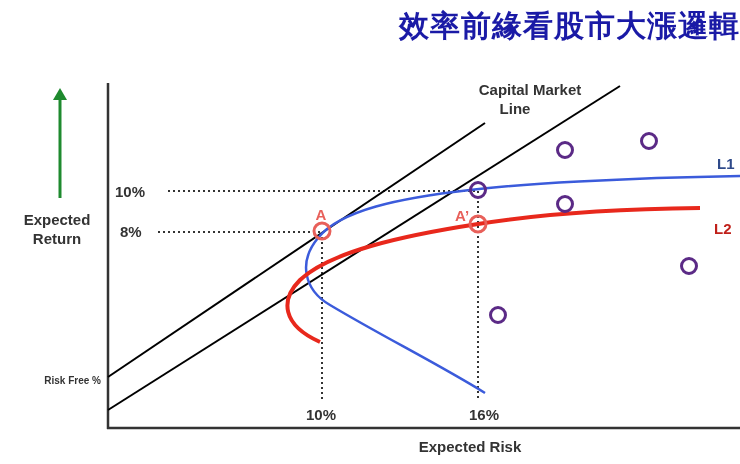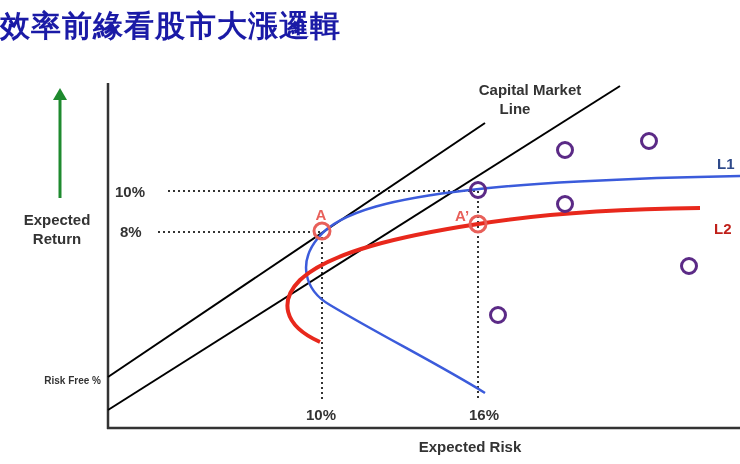--- a/index.html
+++ b/index.html
@@ -1,17 +1,17 @@
 <!DOCTYPE html>
 <html><head>
 <meta charset="utf-8">
 <style>
   html, body { margin:0; padding:0; background:#ffffff; }
   body { width:740px; height:464px; position:relative; overflow:hidden; font-family:"Liberation Sans", sans-serif; }
-  .title { position:absolute; left:0; top:6px; width:740px; text-align:left; font-family:"DejaVu Sans", sans-serif; font-size:30px; font-weight:bold; color:#1a1aa6; letter-spacing:1px; }
+  .title { position:absolute; left:0; top:6px; width:740px; text-align:right; font-family:"DejaVu Sans", sans-serif; font-size:30px; font-weight:bold; color:#1a1aa6; letter-spacing:1px; }
   svg.chart { position:absolute; left:0; top:0; }
   .lbl { font-family:"Liberation Sans", sans-serif; font-weight:bold; fill:#333; }
 </style>
 </head>
 <body>
 
 <div class="title">效率前緣看股市大漲邏輯</div>
 
 <svg class="chart" width="740" height="464" viewBox="0 0 740 464">
 

